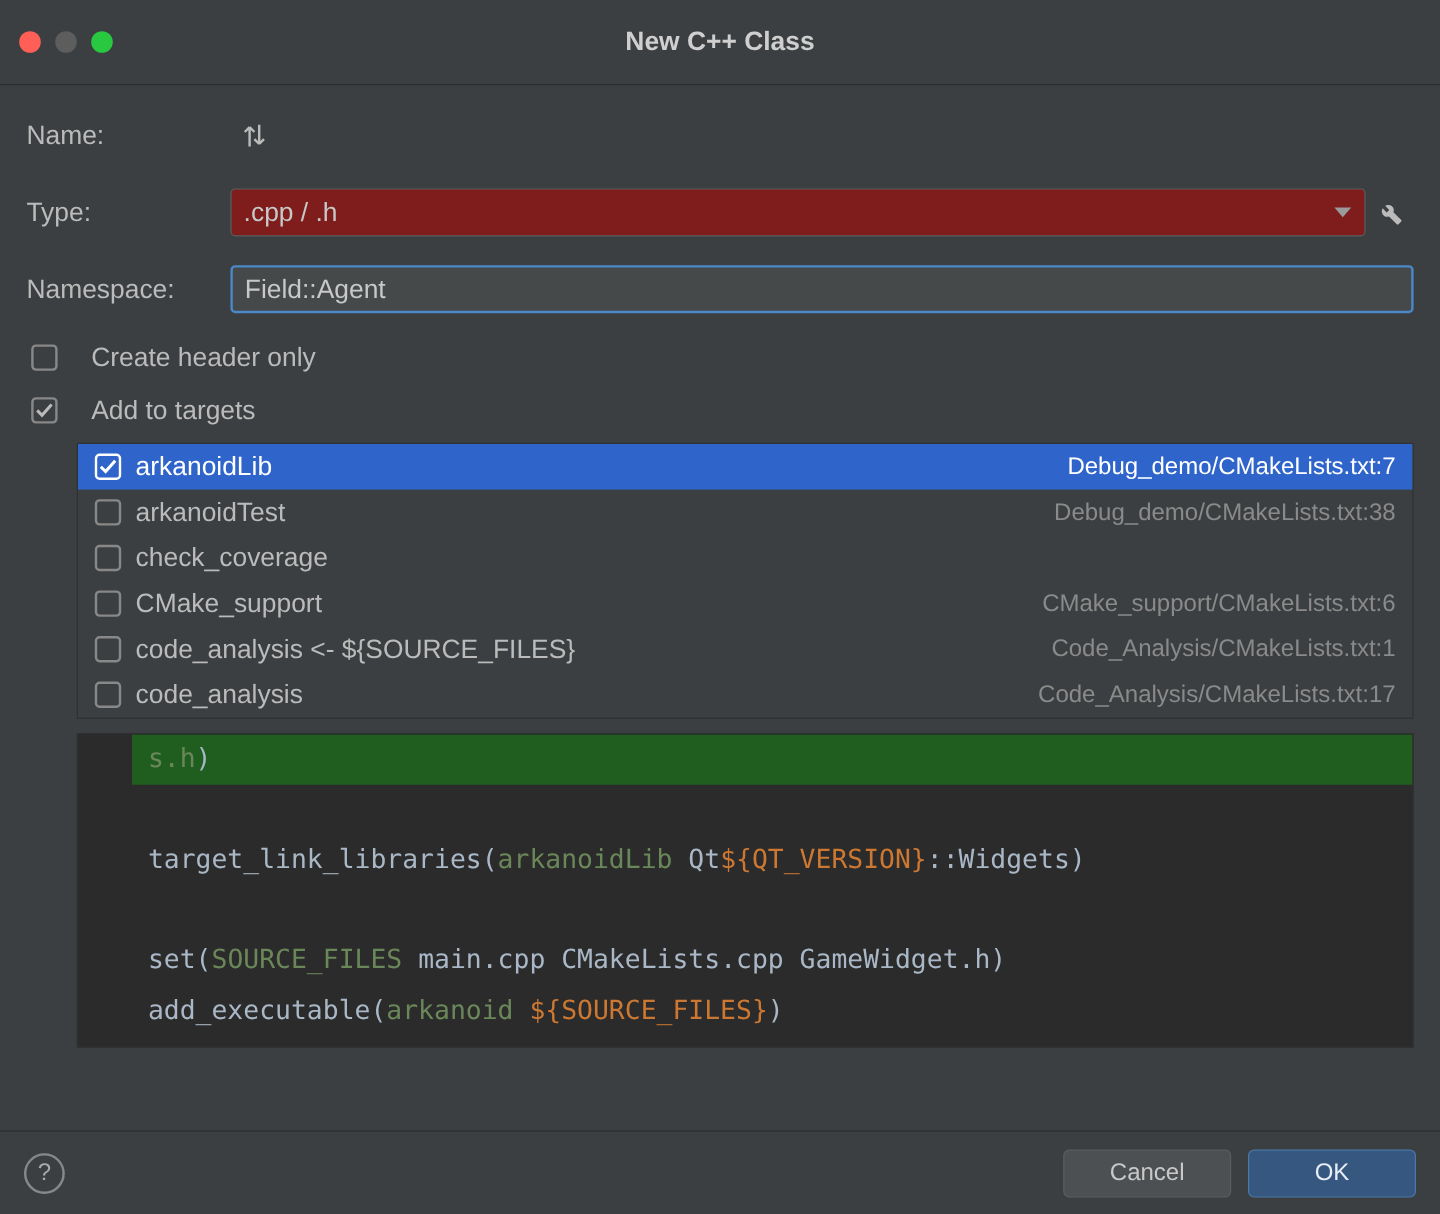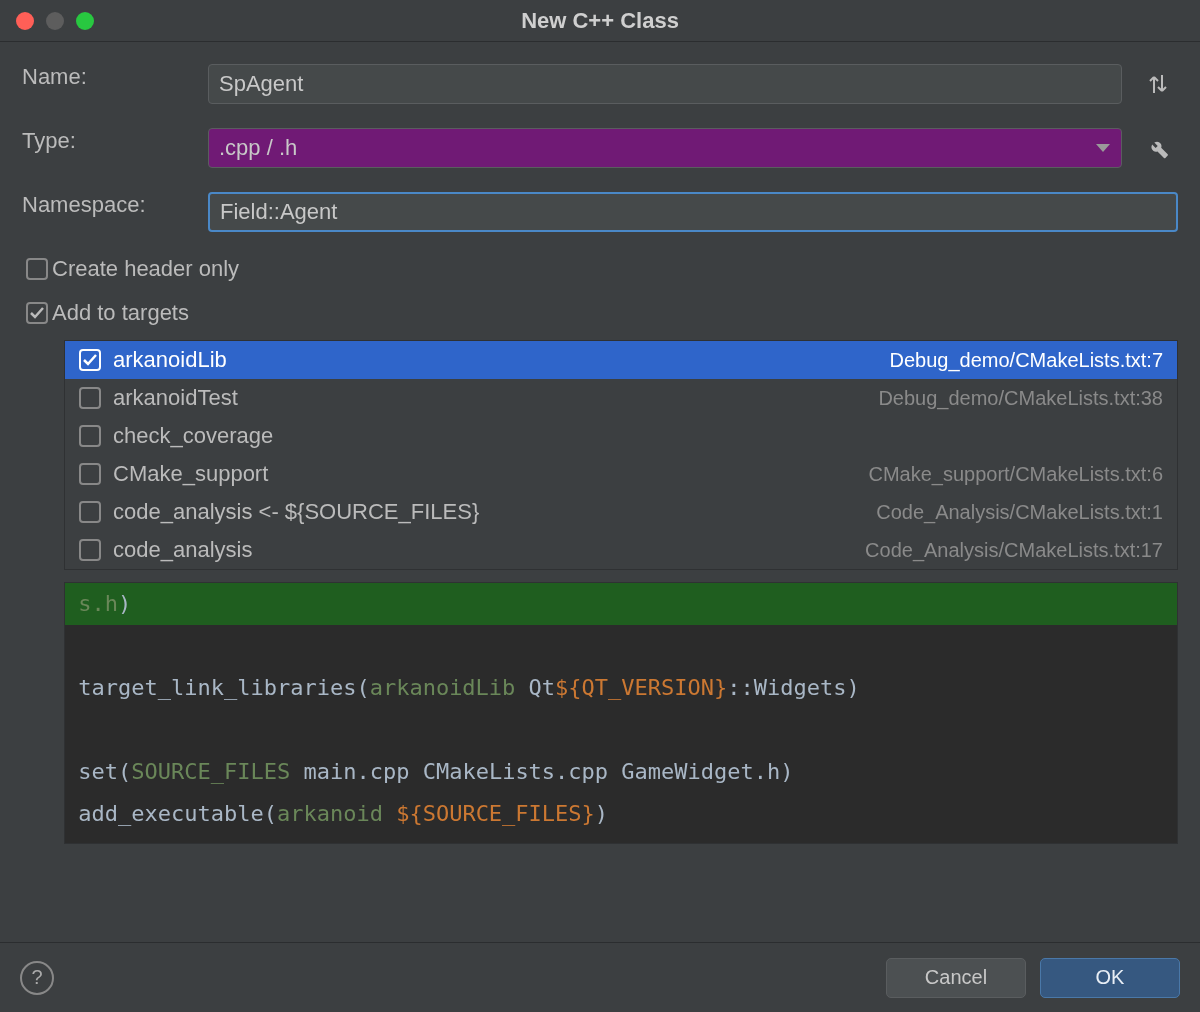--- a/index.html
+++ b/index.html
@@ -5,60 +5,60 @@
   * { box-sizing: border-box; margin: 0; padding: 0; }
   html, body {
     width: 1200px; height: 1012px;
     background: #3c3f41;
     font-family: -apple-system, "Helvetica Neue", Arial, sans-serif;
     font-size: 20px;
     color: #bbbbbb;
     overflow: hidden;
   }
   .titlebar {
-    height: 42px;
+    height: 71px;
     display: flex;
     align-items: center;
     position: relative;
     padding: 0 16px;
     border-bottom: 1px solid #2b2d2f;
   }
   .traffic { display: flex; gap: 12px; }
   .dot { width: 18px; height: 18px; border-radius: 50%; }
   .dot.red    { background: #ff5f57; }
   .dot.yellow { background: #5d5d5d; }
   .dot.green  { background: #28c840; }
   .titlebar .title {
     position: absolute; left: 0; right: 0; text-align: center;
     font-weight: 700; color: #cfcfcf; pointer-events: none;
     font-size: 22px;
   }
   .content { padding: 22px; }
   .form-row {
-    display: flex; gap: 16px;
+    display: flex; align-items: center; 
     margin-bottom: 24px;
   }
   .form-label { width: 170px; color: #bbbbbb; font-size: 22px; }
   .text-input {
     flex: 1;
     height: 40px;
     background: #45494a;
     border: 1px solid #5a5d5f;
     border-radius: 4px;
     color: #c8c8c8;
     font-size: 22px;
     padding: 0 10px;
     outline: none;
   }
   .text-input.focused { border: 2px solid #4a88c7; }
   .select-wrap { position: relative; flex: 1; }
   .select {
     width: 100%;
     height: 40px;
-    background: #701a75;
+    background: #7f1d1d;
     border: 1px solid #5a5d5f;
     border-radius: 4px;
     color: #c8c8c8;
     font-size: 22px;
     padding: 0 20px 0 10px;
     display: flex; align-items: center;
     cursor: pointer;
   }
   .select .caret {
     position: absolute; right: 12px; top: 50%; transform: translateY(-50%);
@@ -67,21 +67,21 @@
     border-right: 7px solid transparent;
     border-top: 8px solid #9a9a9a;
   }
   .icon-btn {
     width: 40px; height: 40px;
     display: flex; align-items: center; justify-content: center;
     color: #bbbbbb;
     cursor: pointer;
   }
   .checkbox-row {
-    display: flex; align-items: center; gap: 4px;
+    display: flex; align-items: center; gap: 28px;
     margin-bottom: 14px;
   }
   .chk {
     width: 22px; height: 22px;
     border: 2px solid #888; border-radius: 4px;
     display: inline-flex; align-items: center; justify-content: center;
     background: transparent;
     cursor: pointer;
     flex-shrink: 0;
   }
@@ -115,20 +115,21 @@
     margin: 12px 0 0 42px;
     border: 1px solid #2f3133;
     background: #2b2b2b;
     font-family: "SF Mono", Menlo, Consolas, monospace;
     font-size: 22px;
     line-height: 42px;
     color: #a9b7c6;
     white-space: pre;
     overflow: hidden;
     height: 262px;
+    padding-left: 45px;
   }
   .code-box .hl-line { background: #1f5e1f; display: block; }
   .tok-id   { color: #a9b7c6; }
   .tok-name { color: #6a8759; }
   .tok-var  { color: #cc7832; }
   .tok-paren{ color: #a9b7c6; }
   .footer {
     position: absolute;
     bottom: 0; left: 0; right: 0;
     height: 70px;
@@ -165,21 +166,20 @@
     <div class="dot yellow"></div>
     <div class="dot green"></div>
   </div>
   <div class="title">New C++ Class</div>
 </div>
 
 <div class="content">
 
   <div class="form-row">
     <div class="form-label">Name:</div>
-    <input class="text-input" value="SpAgent" style="">
     <div class="icon-btn">
       <svg width="20" height="22" viewBox="0 0 20 22" stroke="#bbbbbb" stroke-width="2" fill="none">
         <path d="M6 20 V4 M6 4 L2 8 M6 4 L10 8"></path>
         <path d="M14 2 V18 M14 18 L10 14 M14 18 L18 14"></path>
       </svg>
     </div>
   </div>
 
   <div class="form-row">
     <div class="form-label">Type:</div>

